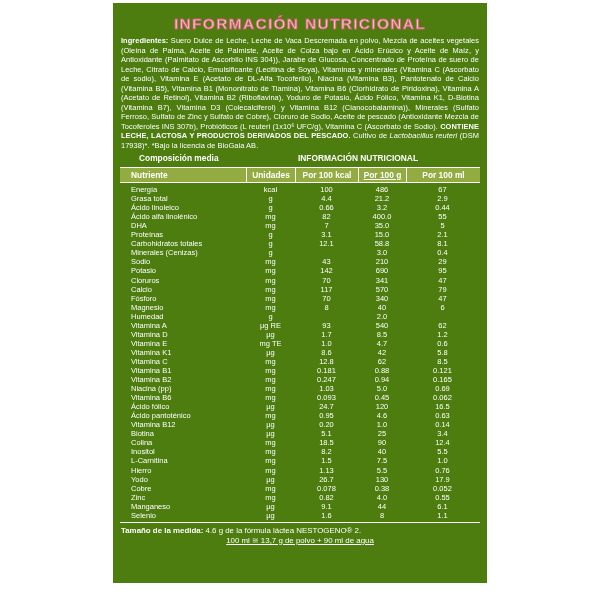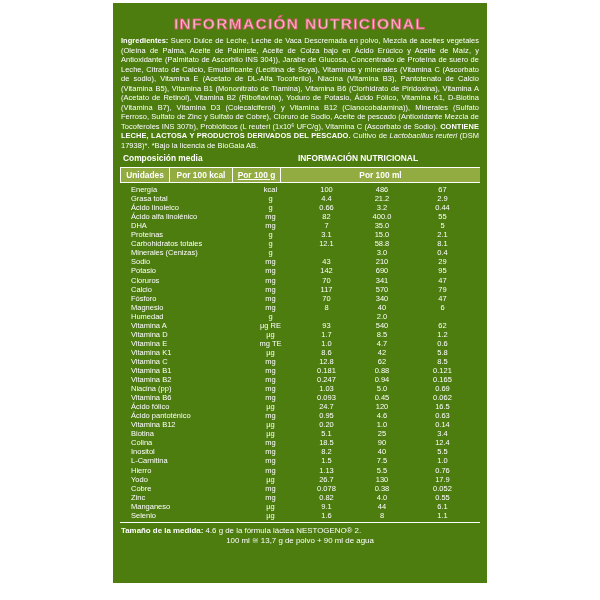--- a/index.html
+++ b/index.html
@@ -8,56 +8,57 @@
   .panel{position:absolute;left:113px;top:3px;width:374px;height:580px;
          background:#4d7c0f;color:#fff;box-sizing:border-box;}
   .title{margin-top:12px;text-align:center;font-size:15.5px;font-weight:bold;
          letter-spacing:1.3px;color:#f8bccb;-webkit-text-stroke:0.8px #dd5a7b;
          font-family:"Liberation Sans",sans-serif;}
   .ingredients{margin:3px 8px 0;font-size:7.45px;line-height:9.55px;text-align:justify;
                letter-spacing:0.05px;}
   .ingredients b{font-weight:bold;}
   .ingredients i{font-style:italic;}
   .comp-row{position:relative;margin:2px 8px 0;height:12px;font-size:8.4px;font-weight:bold;}
-  .comp-left{position:absolute;left:2px;top:0;}
+  .comp-left{position:absolute;left:18px;top:0;}
   .comp-center{position:absolute;left:116px;right:0;top:0;text-align:center;}
   .band{margin:2px 7px 0;border-top:1.6px solid #fff;border-bottom:1.6px solid #fff;
         background:#93ac41;display:flex;align-items:stretch;
         font-size:8.4px;font-weight:bold;}
   .band .bc{padding:2px 0 2.5px;text-align:center;box-sizing:border-box;}
   .band .bc.first{width:126px;text-align:left;padding-left:11px;}
   .band .bc.u{width:49px;border-left:1.4px solid #fff;}
   .band .bc.k{width:63px;border-left:1.4px solid #fff;}
   .band .bc.g{width:48px;border-left:1.4px solid #fff;text-decoration:underline;}
   .band .bc.m{flex:1;border-left:1.4px solid #fff;}
   .rows{margin:2px 8px 0;font-size:7.5px;line-height:9.05px;}
   .trow{display:flex;align-items:center;}
   .trow .name{width:125px;padding-left:10px;box-sizing:border-box;}
   .trow .lines{flex:1;}
   .line{display:grid;grid-template-columns:49px 63px 48px 1fr;}
   .line .val{text-align:center;}
   .rule{margin:2px 7px 0;border-top:1.6px solid #fff;height:0;}
   .footer{margin:3px 8px 0;font-size:7.9px;line-height:10px;}
-  .footer .l2{text-align:center;}
+  .footer .l2{text-align:center;text-decoration:underline;}
 </style>
 </head>
 <body>
 
 <div class="panel">
 
   <div class="title">INFORMACIÓN NUTRICIONAL</div>
 
   <div class="ingredients"><b>Ingredientes:</b><span> Suero Dulce de Leche, Leche de Vaca Descremada en polvo, Mezcla de aceites vegetales (Oleína de Palma, Aceite de Palmiste, Aceite de Colza bajo en Ácido Erúcico y Aceite de Maíz, y Antioxidante (Palmitato de Ascorbilo INS 304)), Jarabe de Glucosa, Concentrado de Proteína de suero de Leche, Citrato de Calcio, Emulsificante (Lecitina de Soya), Vitaminas y minerales (Vitamina C (Ascorbato de sodio), Vitamina E (Acetato de DL-Alfa Tocoferilo), Niacina (Vitamina B3), Pantotenato de Calcio (Vitamina B5), Vitamina B1 (Mononitrato de Tiamina), Vitamina B6 (Clorhidrato de Piridoxina), Vitamina A (Acetato de Retinol), Vitamina B2 (Riboflavina), Yoduro de Potasio, Ácido Fólico, Vitamina K1, D-Biotina (Vitamina B7), Vitamina D3 (Colecalciferol) y Vitamina B12 (Cianocobalamina)), Minerales (Sulfato Ferroso, Sulfato de Zinc y Sulfato de Cobre), Cloruro de Sodio, Aceite de pescado (Antioxidante Mezcla de Tocoferoles INS 307b), Probióticos (L reuteri (1x10⁶ UFC/g), Vitamina C (Ascorbato de Sodio). </span><b>CONTIENE LECHE, LACTOSA Y PRODUCTOS DERIVADOS DEL PESCADO.</b><span> Cultivo de </span><i>Lactobacillus reuteri</i><span> (DSM 17938)*. *Bajo la licencia de BioGaia AB.</span></div>
 
   <div class="comp-row">
     <span class="comp-left">Composición media</span>
     <span class="comp-center">INFORMACIÓN NUTRICIONAL</span>
   </div>
 
   <div class="band">
+    <div class="bc first">Nutriente</div>
     <div class="bc u">Unidades</div>
     <div class="bc k">Por 100 kcal</div>
     <div class="bc g">Por 100 g</div>
     <div class="bc m">Por 100 ml</div>
   </div>
 
   <div class="rows">
       <div class="trow">
         <div class="name">Energía</div>
         <div class="lines">

